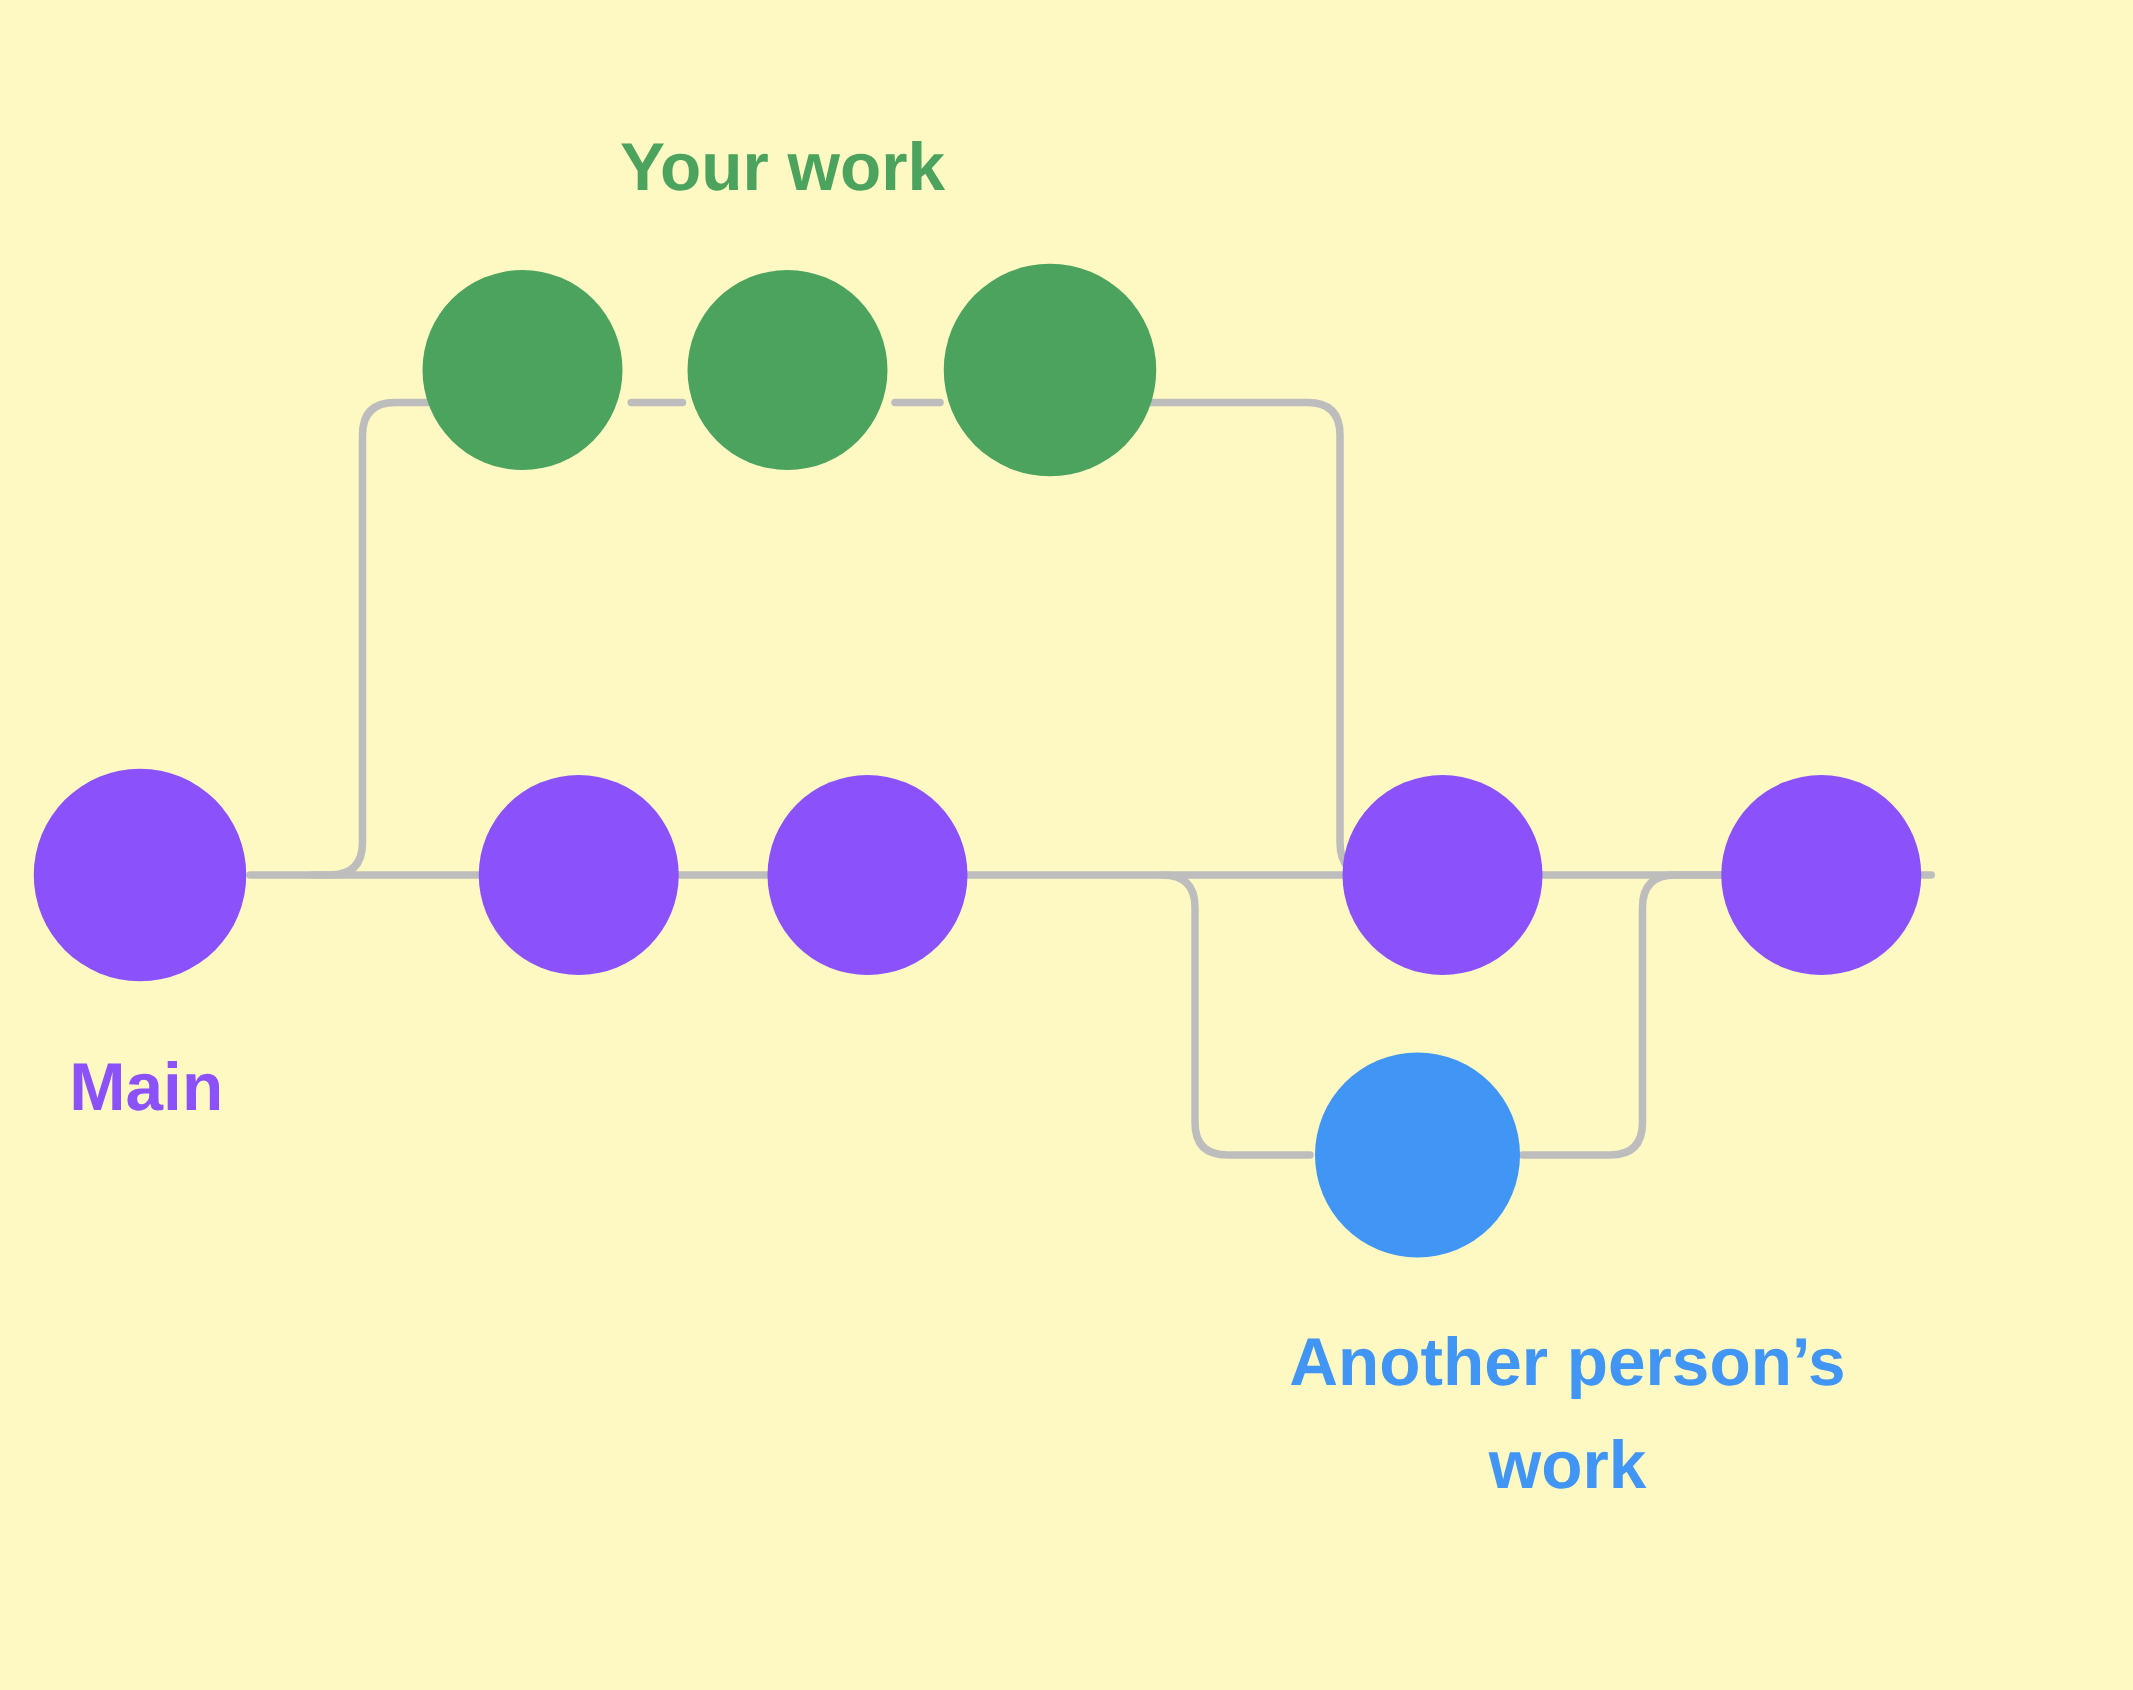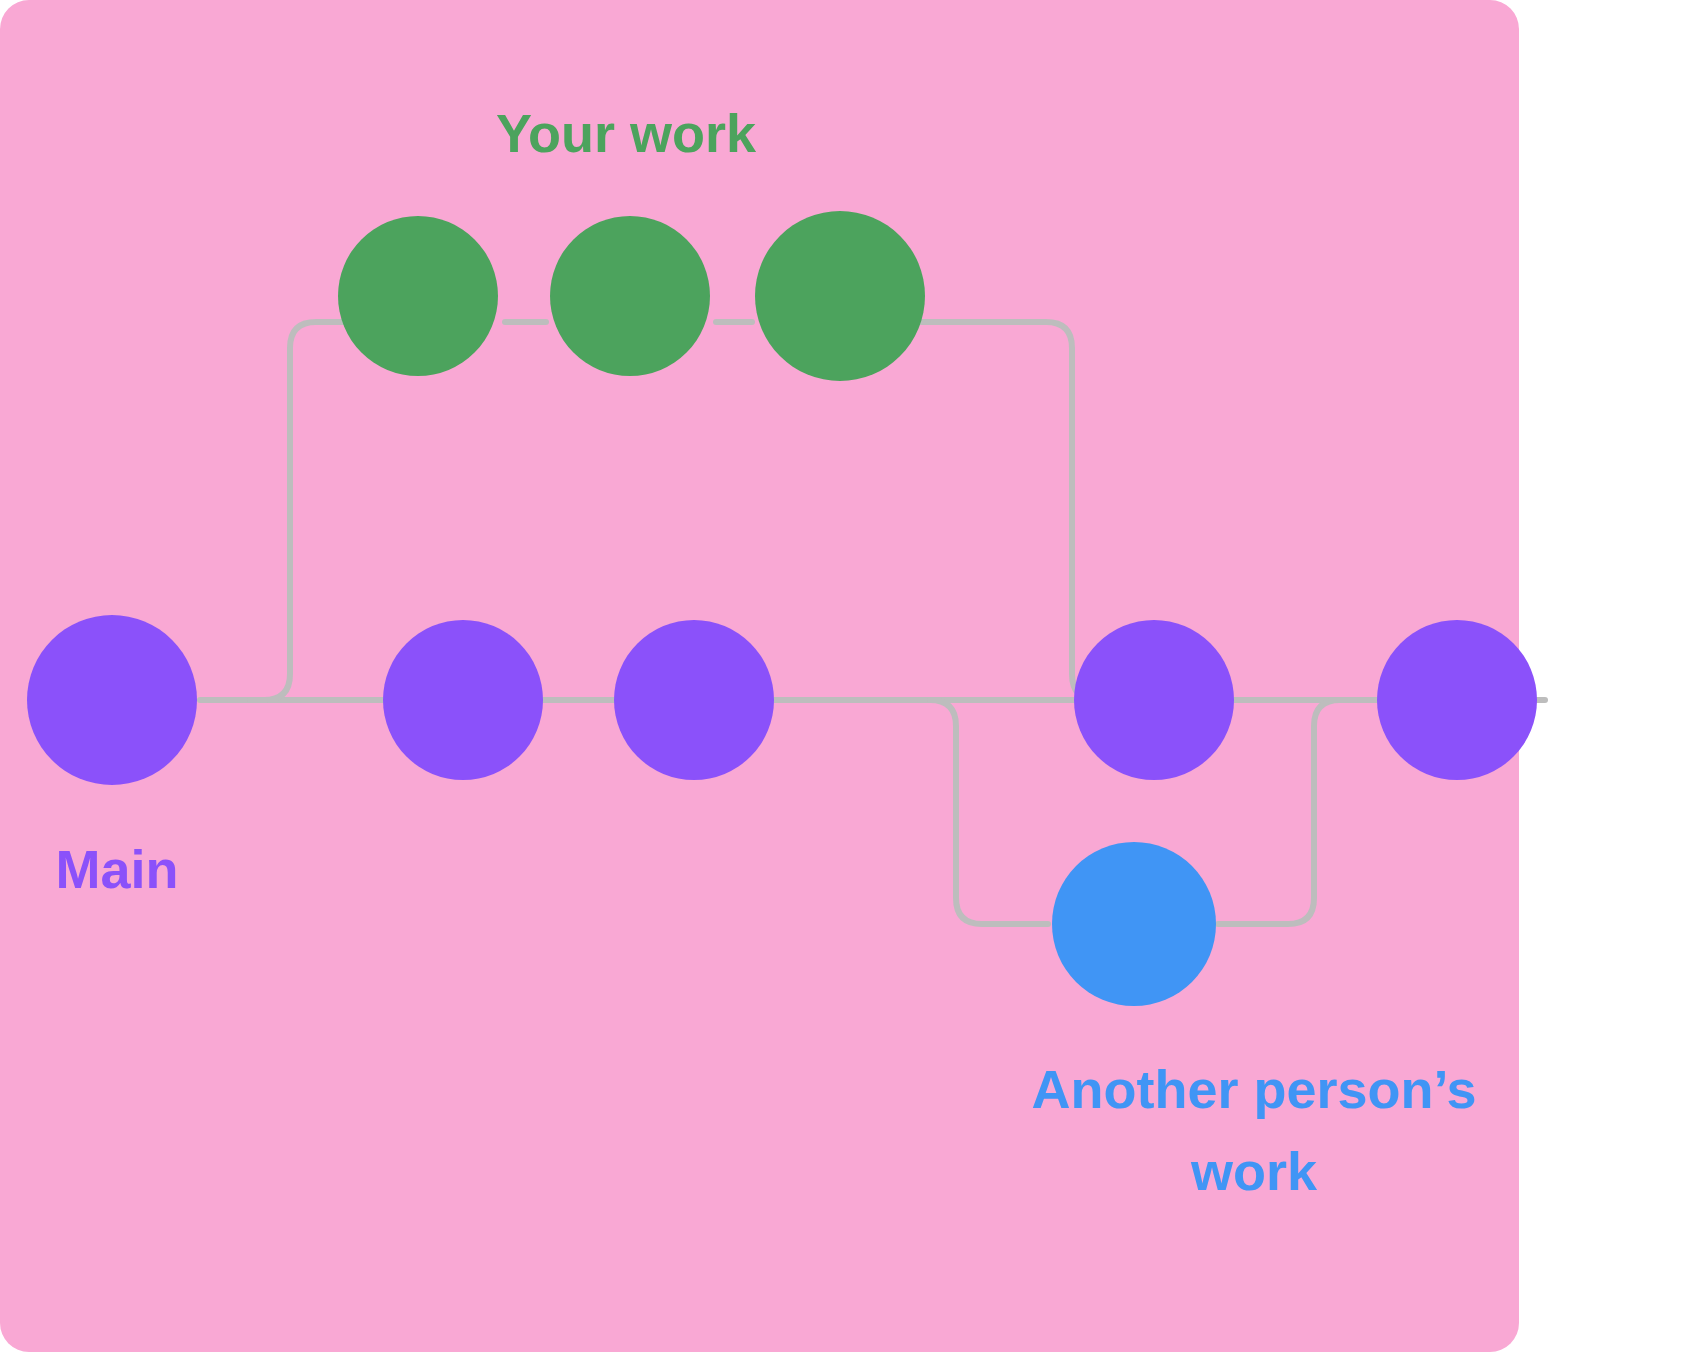--- a/index.html
+++ b/index.html
@@ -8,24 +8,23 @@
     background: #ffffff;
   }
   body {
     width: 1706px;
     height: 1352px;
     font-family: "Liberation Sans", sans-serif;
     overflow: hidden;
   }
   #diagram-root {
     position: relative;
-    width: 1519px;
+    width: 1706px;
     height: 1352px;
-    background: #f9a8d4;
-    border-radius: 29px;
+    background: #fef9c3;
   }
   svg.git-graph {
     position: absolute;
     left: 0;
     top: 0;
     width: 1706px;
     height: 1352px;
     display: block;
   }
   .branch-label {

